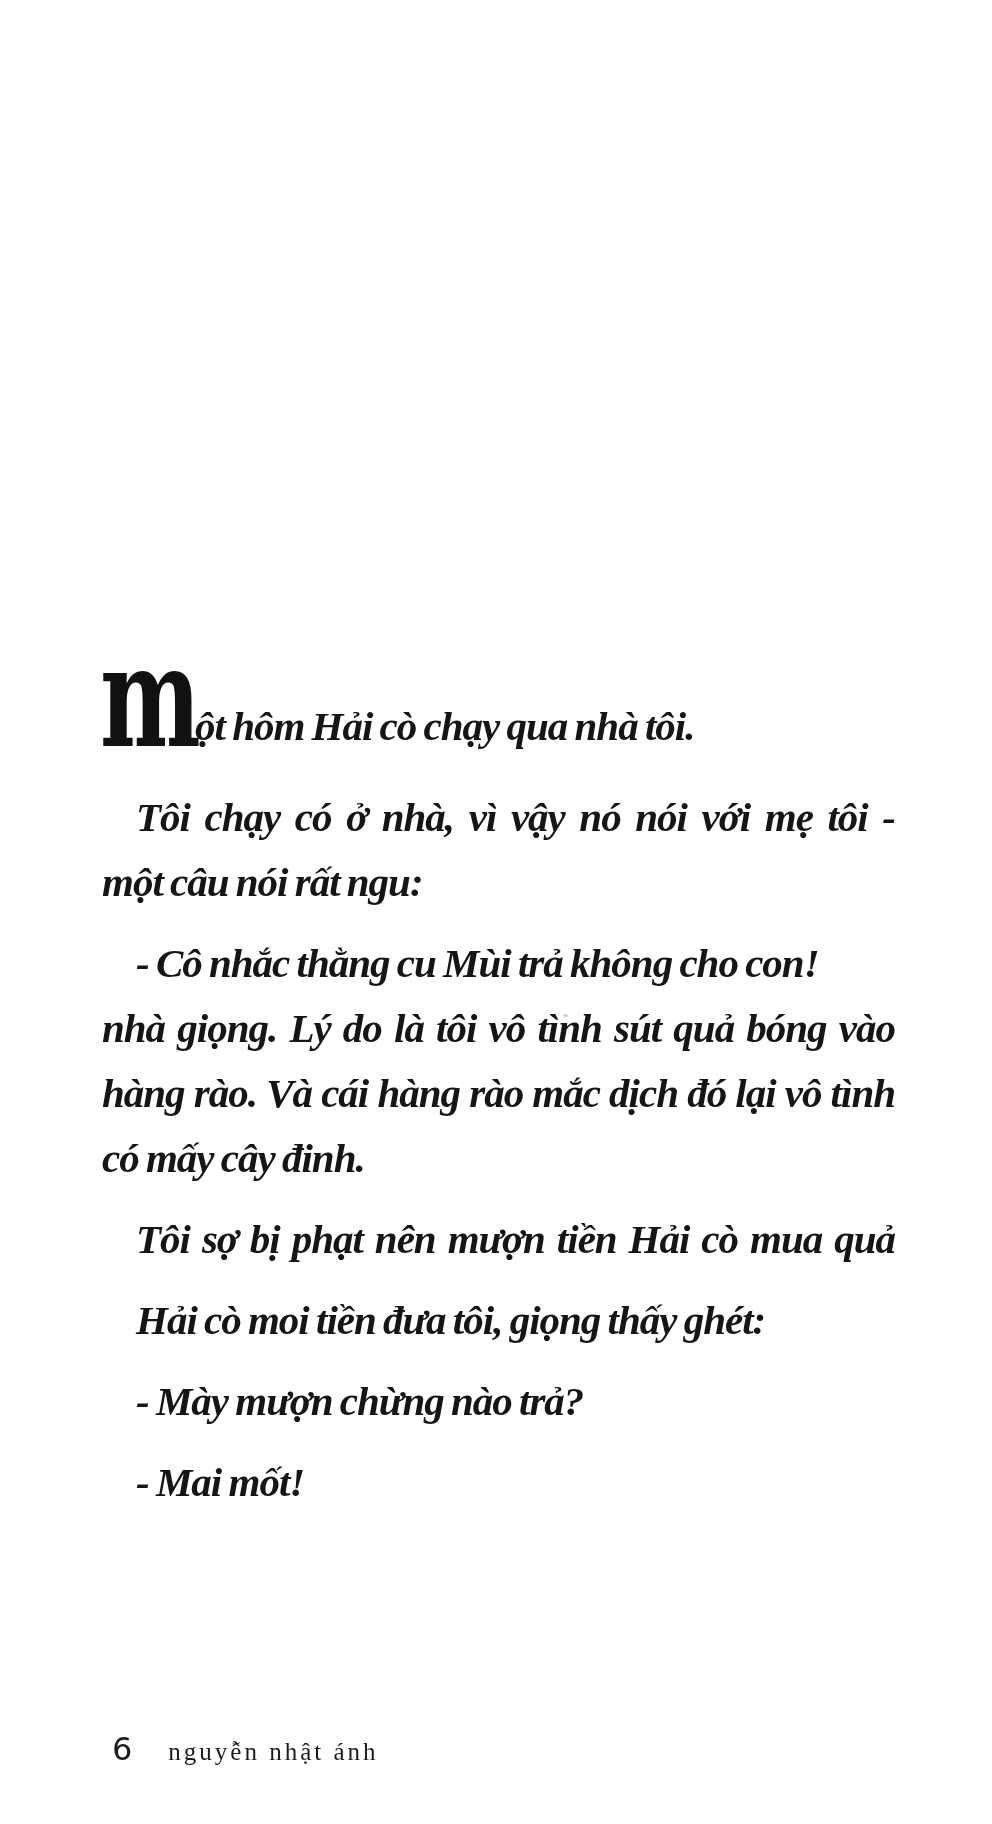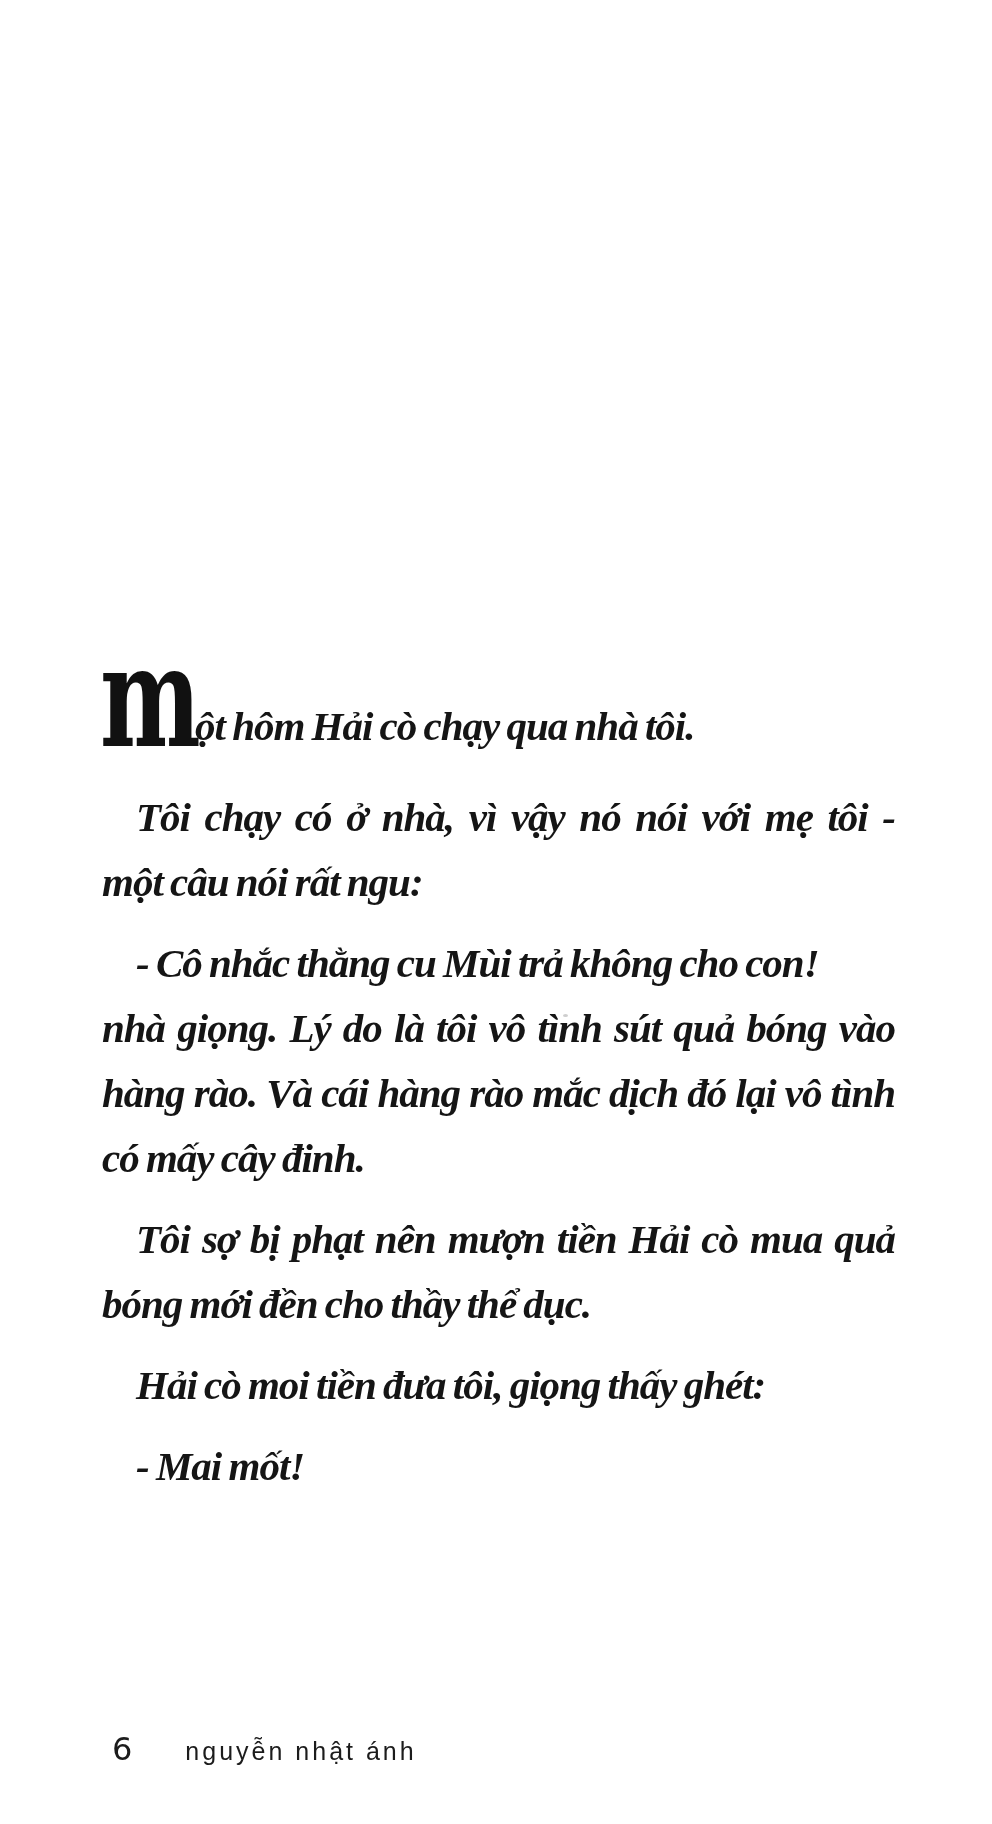--- a/index.html
+++ b/index.html
@@ -51,24 +51,24 @@
     left: 112px; top: 1730px;
     display: flex;
     align-items: baseline;
   }
   .page-num {
     font-family: "DejaVu Sans", sans-serif;
     font-size: 32px;
     color: #1c1c1c;
   }
   .author {
-    font-family: Liberation Sans, sans-serif;
+    font-family: Liberation Serif, serif;
     font-size: 25px;
     letter-spacing: 3px;
-    margin-left: 53px;
+    margin-left: 36px;
     color: #1c1c1c;
   }
   .speck {
     position: absolute;
     left: 563px; top: 1014px;
     width: 5px; height: 3px;
     background: #b9b9b9;
     border-radius: 50%;
     opacity: 0.7;
   }
@@ -82,22 +82,22 @@
 
   <main class="body-block">
     <div class="line dropline">ột hôm Hải cò chạy qua nhà tôi.</div>
     <div class="line j ind gap-lg">Tôi chạy có ở nhà, vì vậy nó nói với mẹ tôi -</div>
     <div class="line">một câu nói rất ngu:</div>
     <div class="line ind gap">- Cô nhắc thằng cu Mùi trả không cho con!</div>
     <div class="line j">nhà giọng. Lý do là tôi vô tình sút quả bóng vào</div>
     <div class="line j">hàng rào. Và cái hàng rào mắc dịch đó lại vô tình</div>
     <div class="line">có mấy cây đinh.</div>
     <div class="line j ind gap">Tôi sợ bị phạt nên mượn tiền Hải cò mua quả</div>
-    <div class="line">bóng mới đền cho thầy thể dục.</div>
     <div class="line ind gap">Hải cò moi tiền đưa tôi, giọng thấy ghét:</div>
+    <div class="line ind gap">- Mày mượn chừng nào trả?</div>
     <div class="line ind gap">- Mai mốt!</div>
   </main>
 
   <div class="speck"></div>
 
   <footer class="footer">
     <span class="page-num">6</span>
     <span class="author">nguyễn nhật ánh</span>
   </footer>
 

